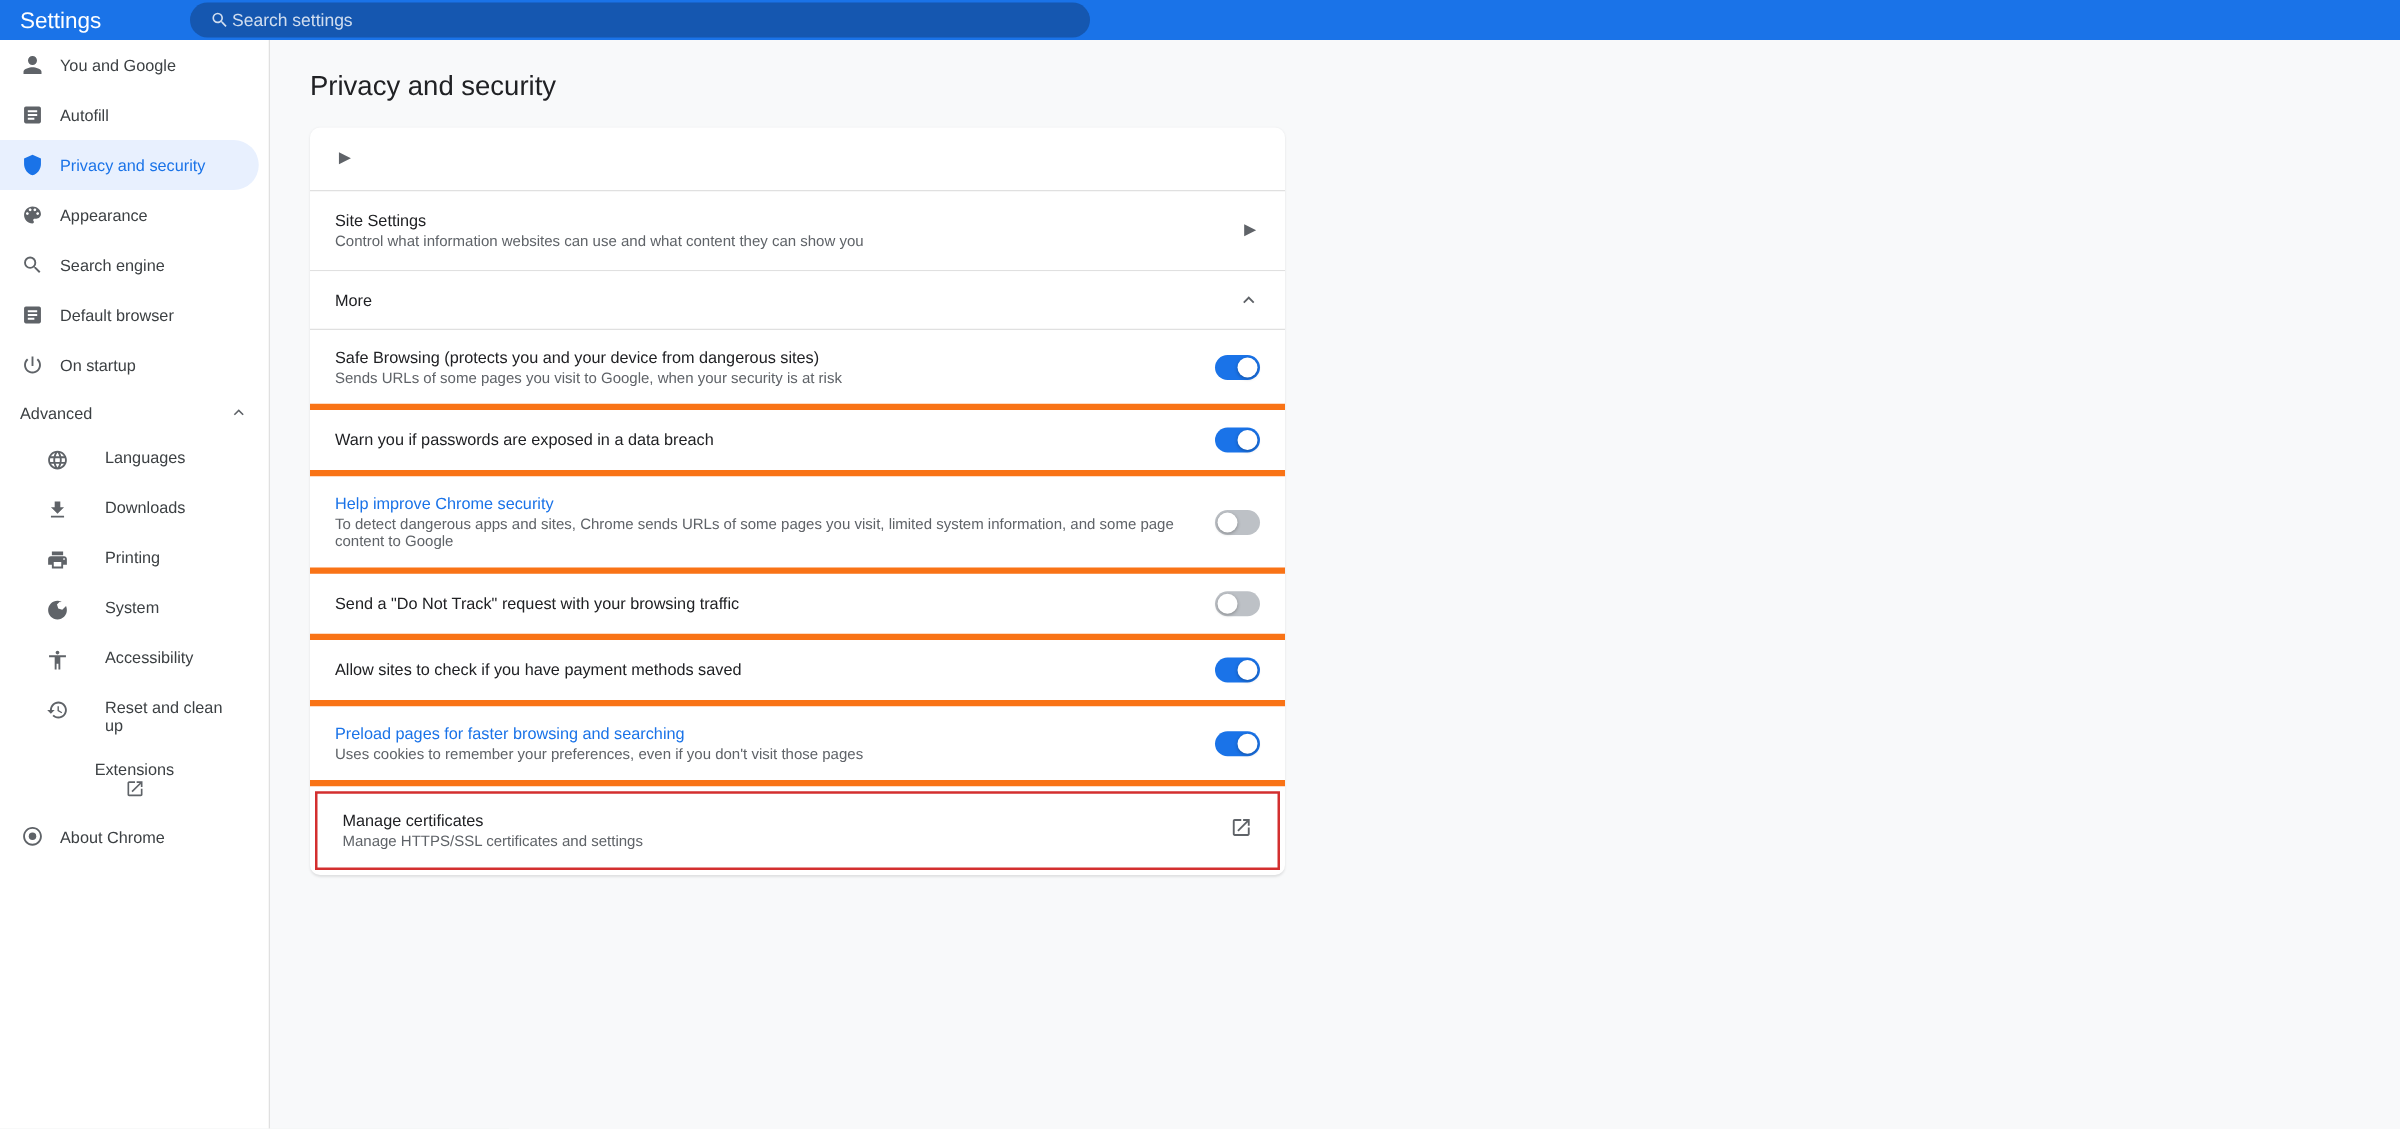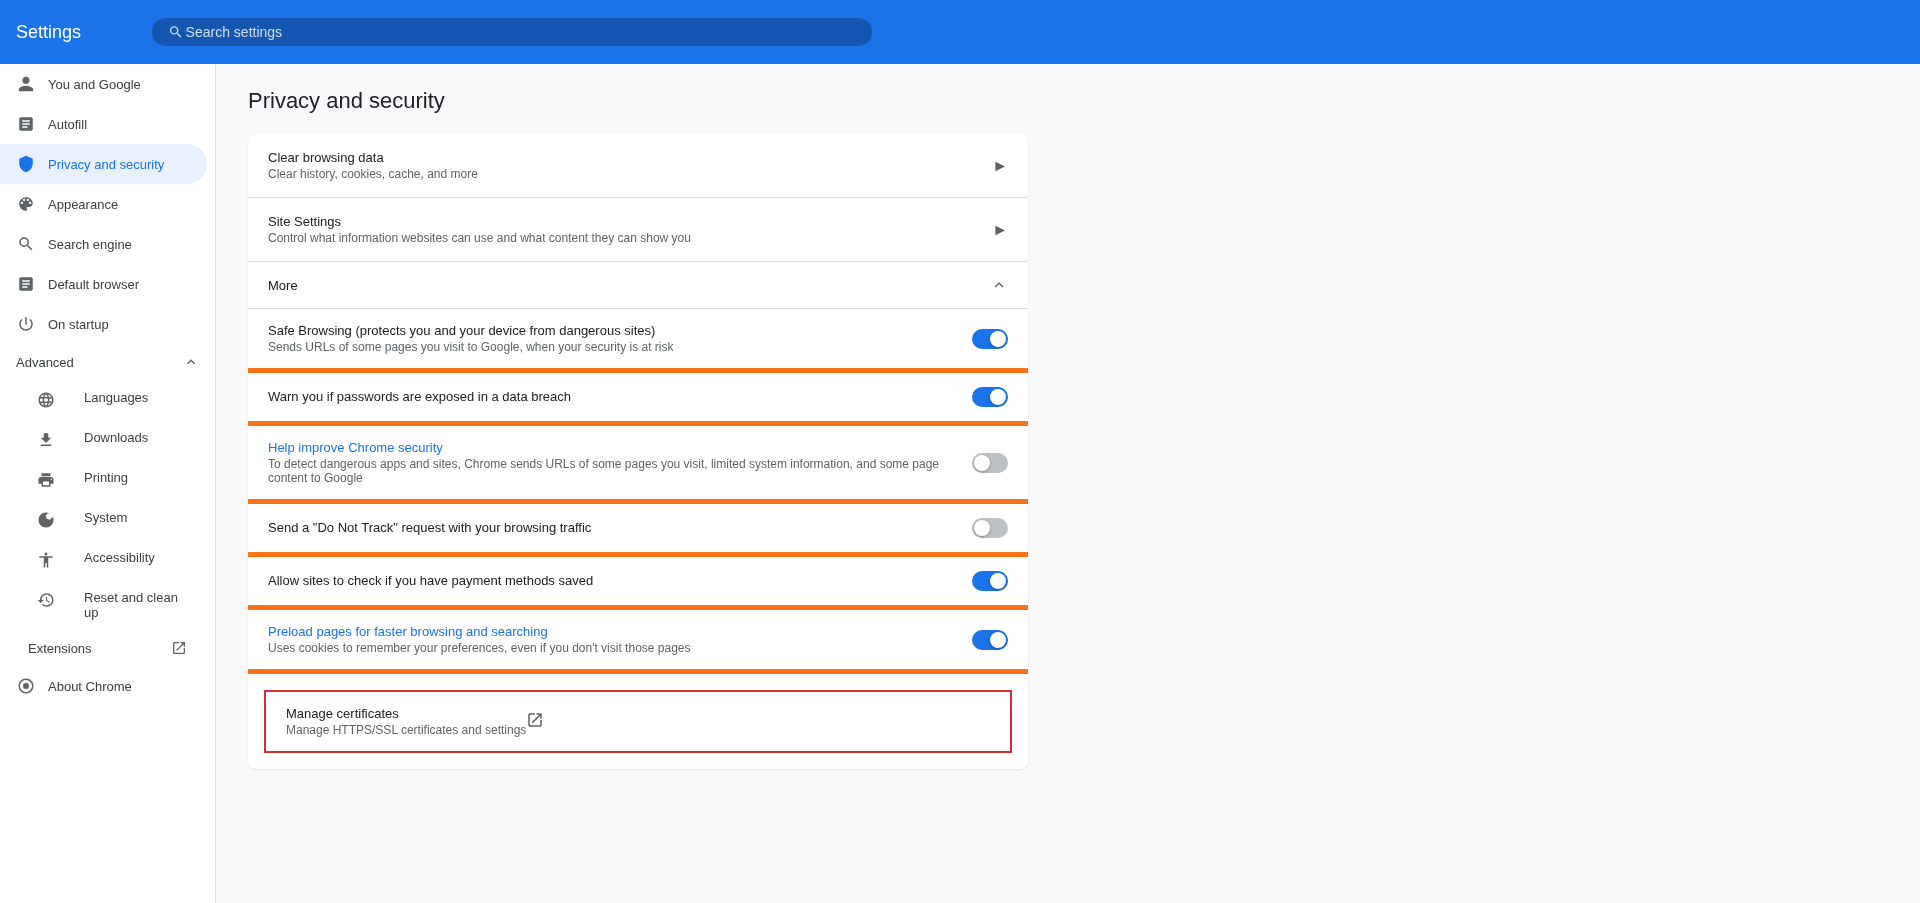--- a/index.html
+++ b/index.html
@@ -1,21 +1,21 @@
 <!DOCTYPE html>
 <html><head>
   <meta charset="utf-8">
   <style>
     * { box-sizing: border-box; margin: 0; padding: 0; }
     body { font-family: 'Segoe UI', Arial, sans-serif; background: #f1f3f4; display: flex; flex-direction: column; height: 100vh; overflow: hidden; }
 
     
     .header {
       background: #1a73e8;
-      height: 64px;
+      height: 32px;
       display: flex;
       align-items: center;
       padding: 0 16px;
       gap: 16px;
       flex-shrink: 0;
     }
     .header-title {
       color: white;
       font-size: 18px;
       font-weight: 500;
@@ -98,24 +98,25 @@
       border-radius: 0 24px 24px 0;
       margin-right: 8px;
     }
     .sidebar-sub-item .icon { width: 20px; height: 20px; display: flex; align-items: center; justify-content: center; flex-shrink: 0; }
     .sidebar-sub-item .icon svg { width: 18px; height: 18px; fill: #5f6368; }
 
     .extensions-item {
       display: flex;
       align-items: center;
       justify-content: space-between;
-      padding: 10px 28px;
+      padding: 10px 12px;
       cursor: pointer;
       font-size: 13px;
       color: #3c4043;
+      flex-direction: column;
     }
     .extensions-left { display: flex; align-items: center; gap: 12px; }
 
     
     .content {
       flex: 1;
       overflow-y: auto;
       padding: 24px 32px;
       background: #f8f9fa;
     }
@@ -195,23 +196,24 @@
       border-bottom: 5px solid #f97316;
     }
     .toggle-row-text { flex: 1; padding-right: 20px; }
     .toggle-row-title { font-size: 13px; color: #202124; margin-bottom: 2px; }
     .toggle-row-title.blue { color: #1a73e8; }
     .toggle-row-subtitle { font-size: 12px; color: #5f6368; }
 
     .manage-certs-row {
       display: flex;
       align-items: center;
+      justify-content: space-between;
       padding: 14px 20px;
       border: 2px solid #d32f2f;
-      margin: 16px;
+      margin: 4px;
       cursor: pointer;
     }
 
     
     .content::-webkit-scrollbar { width: 8px; }
     .content::-webkit-scrollbar-thumb { background: #c1c1c1; border-radius: 4px; }
   </style>
 </head>
 <body>
 
@@ -374,24 +376,20 @@
     </div>
 
   </div>
 
   <div class="content">
     <h1 class="page-title">Privacy and security</h1>
 
     <div class="card">
 
       <div class="card-item">
-        <div class="card-item-left">
-          <div class="card-item-title">Clear browsing data</div>
-          <div class="card-item-subtitle">Clear history, cookies, cache, and more</div>
-        </div>
         <span class="chevron">►</span>
       </div>
 
       <div class="card-item">
         <div class="card-item-left">
           <div class="card-item-title">Site Settings</div>
           <div class="card-item-subtitle">Control what information websites can use and what content they can show you</div>
         </div>
         <span class="chevron">►</span>
       </div>

